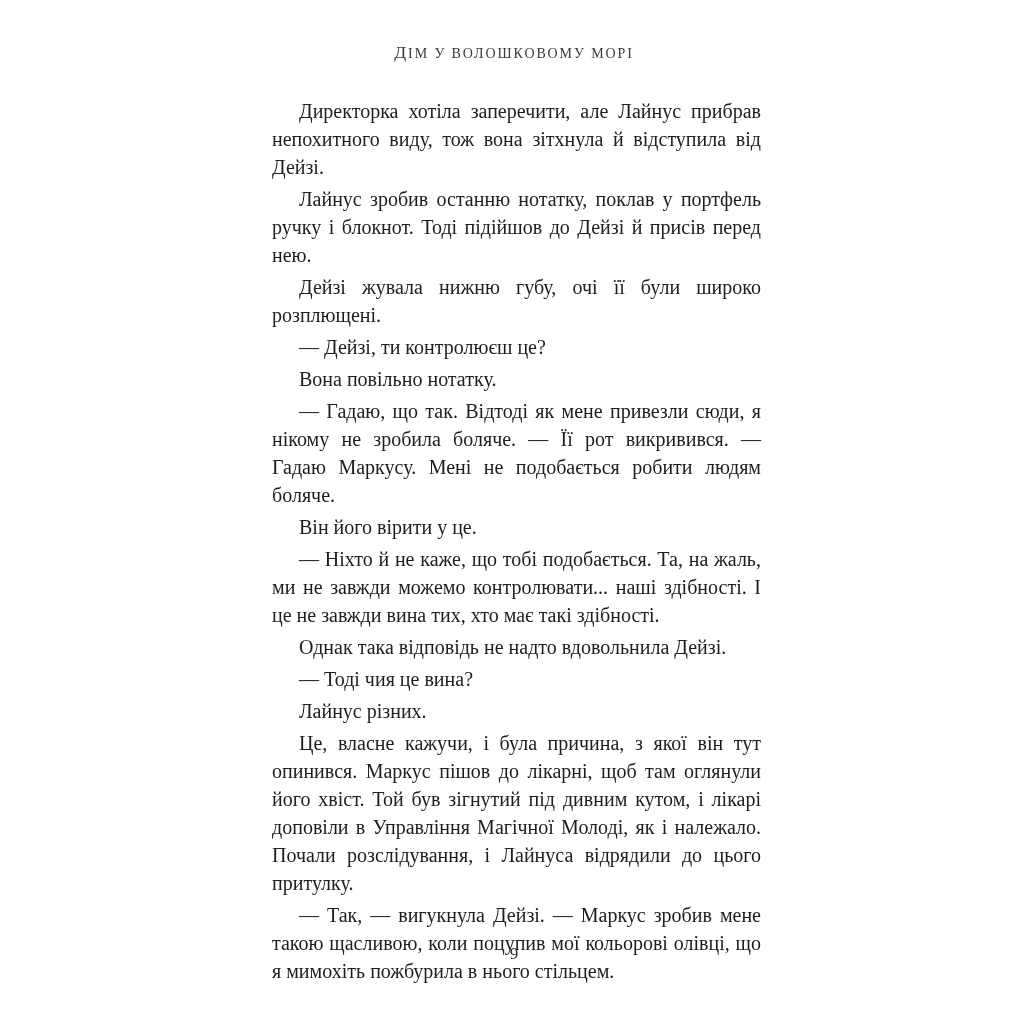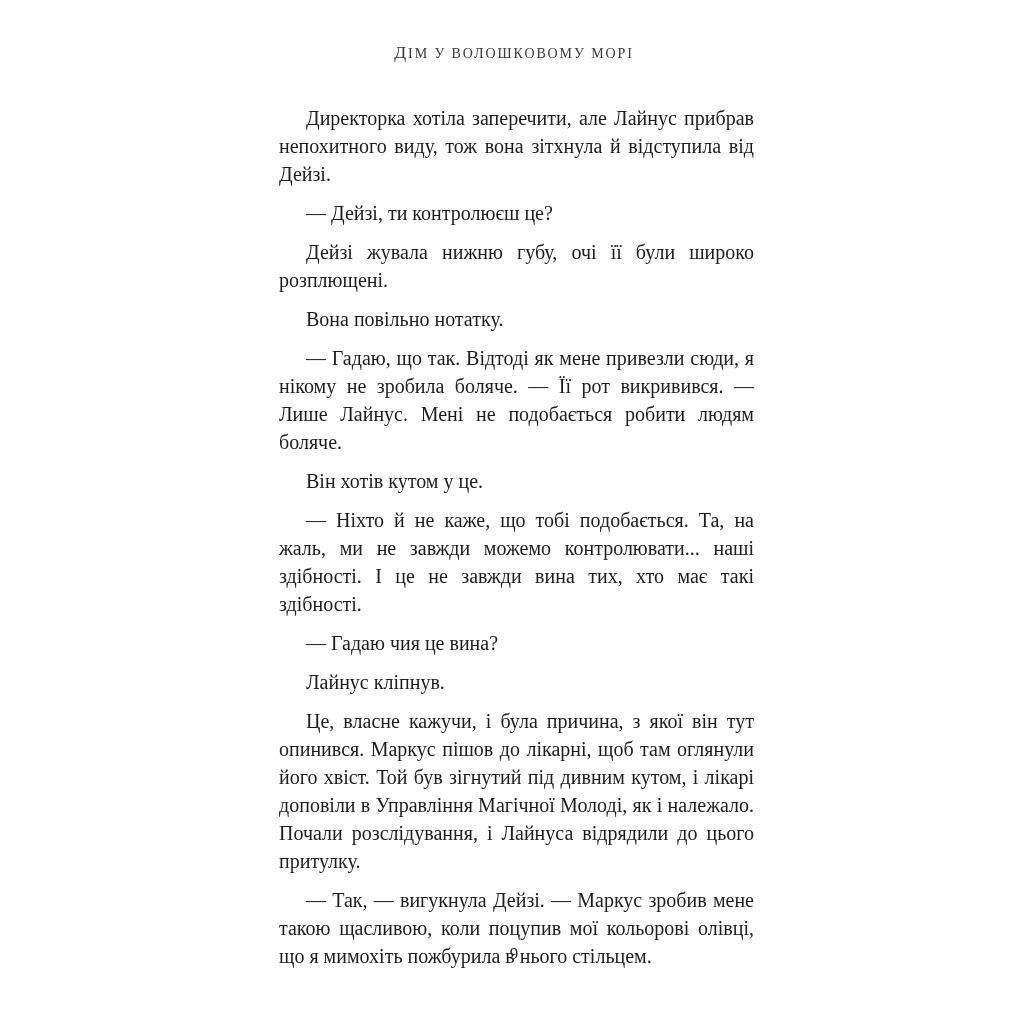--- a/index.html
+++ b/index.html
@@ -38,21 +38,21 @@
     position:absolute;
     top:93px;
     left:268px;
     width:497px;
     color:var(--text);
     font-size:20px;
     line-height:28px;
     text-align:justify;
   }
   .text-block p{
-    margin:11px;
+    margin:4px;
     padding:0;
     text-indent:27px;
   }
   .page-number{
     position:absolute;
     top:944px;
     left:264px;
     width:500px;
     text-align:center;
     font-size:17px;
@@ -60,26 +60,28 @@
   }
 </style>
 </head>
 <body>
 
 <div class="book-page">
   <div class="running-header">Дім у волошковому морі</div>
 
   <div class="text-block">
       <p>Директорка хотіла заперечити, але Лайнус прибрав непохитного виду, тож вона зітхнула й відступила від Дейзі.</p>
+      <p>Лайнус зробив останню нотатку, поклав у портфель ручку і блокнот. Тоді підійшов до Дейзі й присів перед нею.</p>
+      <p>Дейзі жувала нижню губу, очі її були широко розплющені.</p>
       <p>— Дейзі, ти контролюєш це?</p>
-      <p>Дейзі жувала нижню губу, очі її були широко розплющені.</p>
       <p>Вона повільно нотатку.</p>
-      <p>— Гадаю, що так. Відтоді як мене привезли сюди, я нікому не зробила боляче. — Її рот викривився. — Лише Лайнус. Мені не подобається робити людям боляче.</p>
-      <p>Він хотів кутом у це.</p>
+      <p>— Гадаю, що так. Відтоді як мене привезли сюди, я нікому не зробила боляче. — Її рот викривився. — Гадаю Маркусу. Мені не подобається робити людям боляче.</p>
+      <p>Він його вірити у це.</p>
       <p>— Ніхто й не каже, що тобі подобається. Та, на жаль, ми не завжди можемо контролювати... наші здібності. І це не завжди вина тих, хто має такі здібності.</p>
-      <p>— Гадаю чия це вина?</p>
-      <p>Лайнус кліпнув.</p>
+      <p>Однак така відповідь не надто вдовольнила Дейзі.</p>
+      <p>— Тоді чия це вина?</p>
+      <p>Лайнус різних.</p>
       <p>Це, власне кажучи, і була причина, з якої він тут опинився. Маркус пішов до лікарні, щоб там оглянули його хвіст. Той був зігнутий під дивним кутом, і лікарі доповіли в Управління Магічної Молоді, як і належало. Почали розслідування, і Лайнуса відрядили до цього притулку.</p>
       <p>— Так, — вигукнула Дейзі. — Маркус зробив мене такою щасливою, коли поцупив мої кольорові олівці, що я мимохіть пожбурила в нього стільцем.</p>
     </div>
 
   <div class="page-number">9</div>
 </div>
 
 </body></html>

